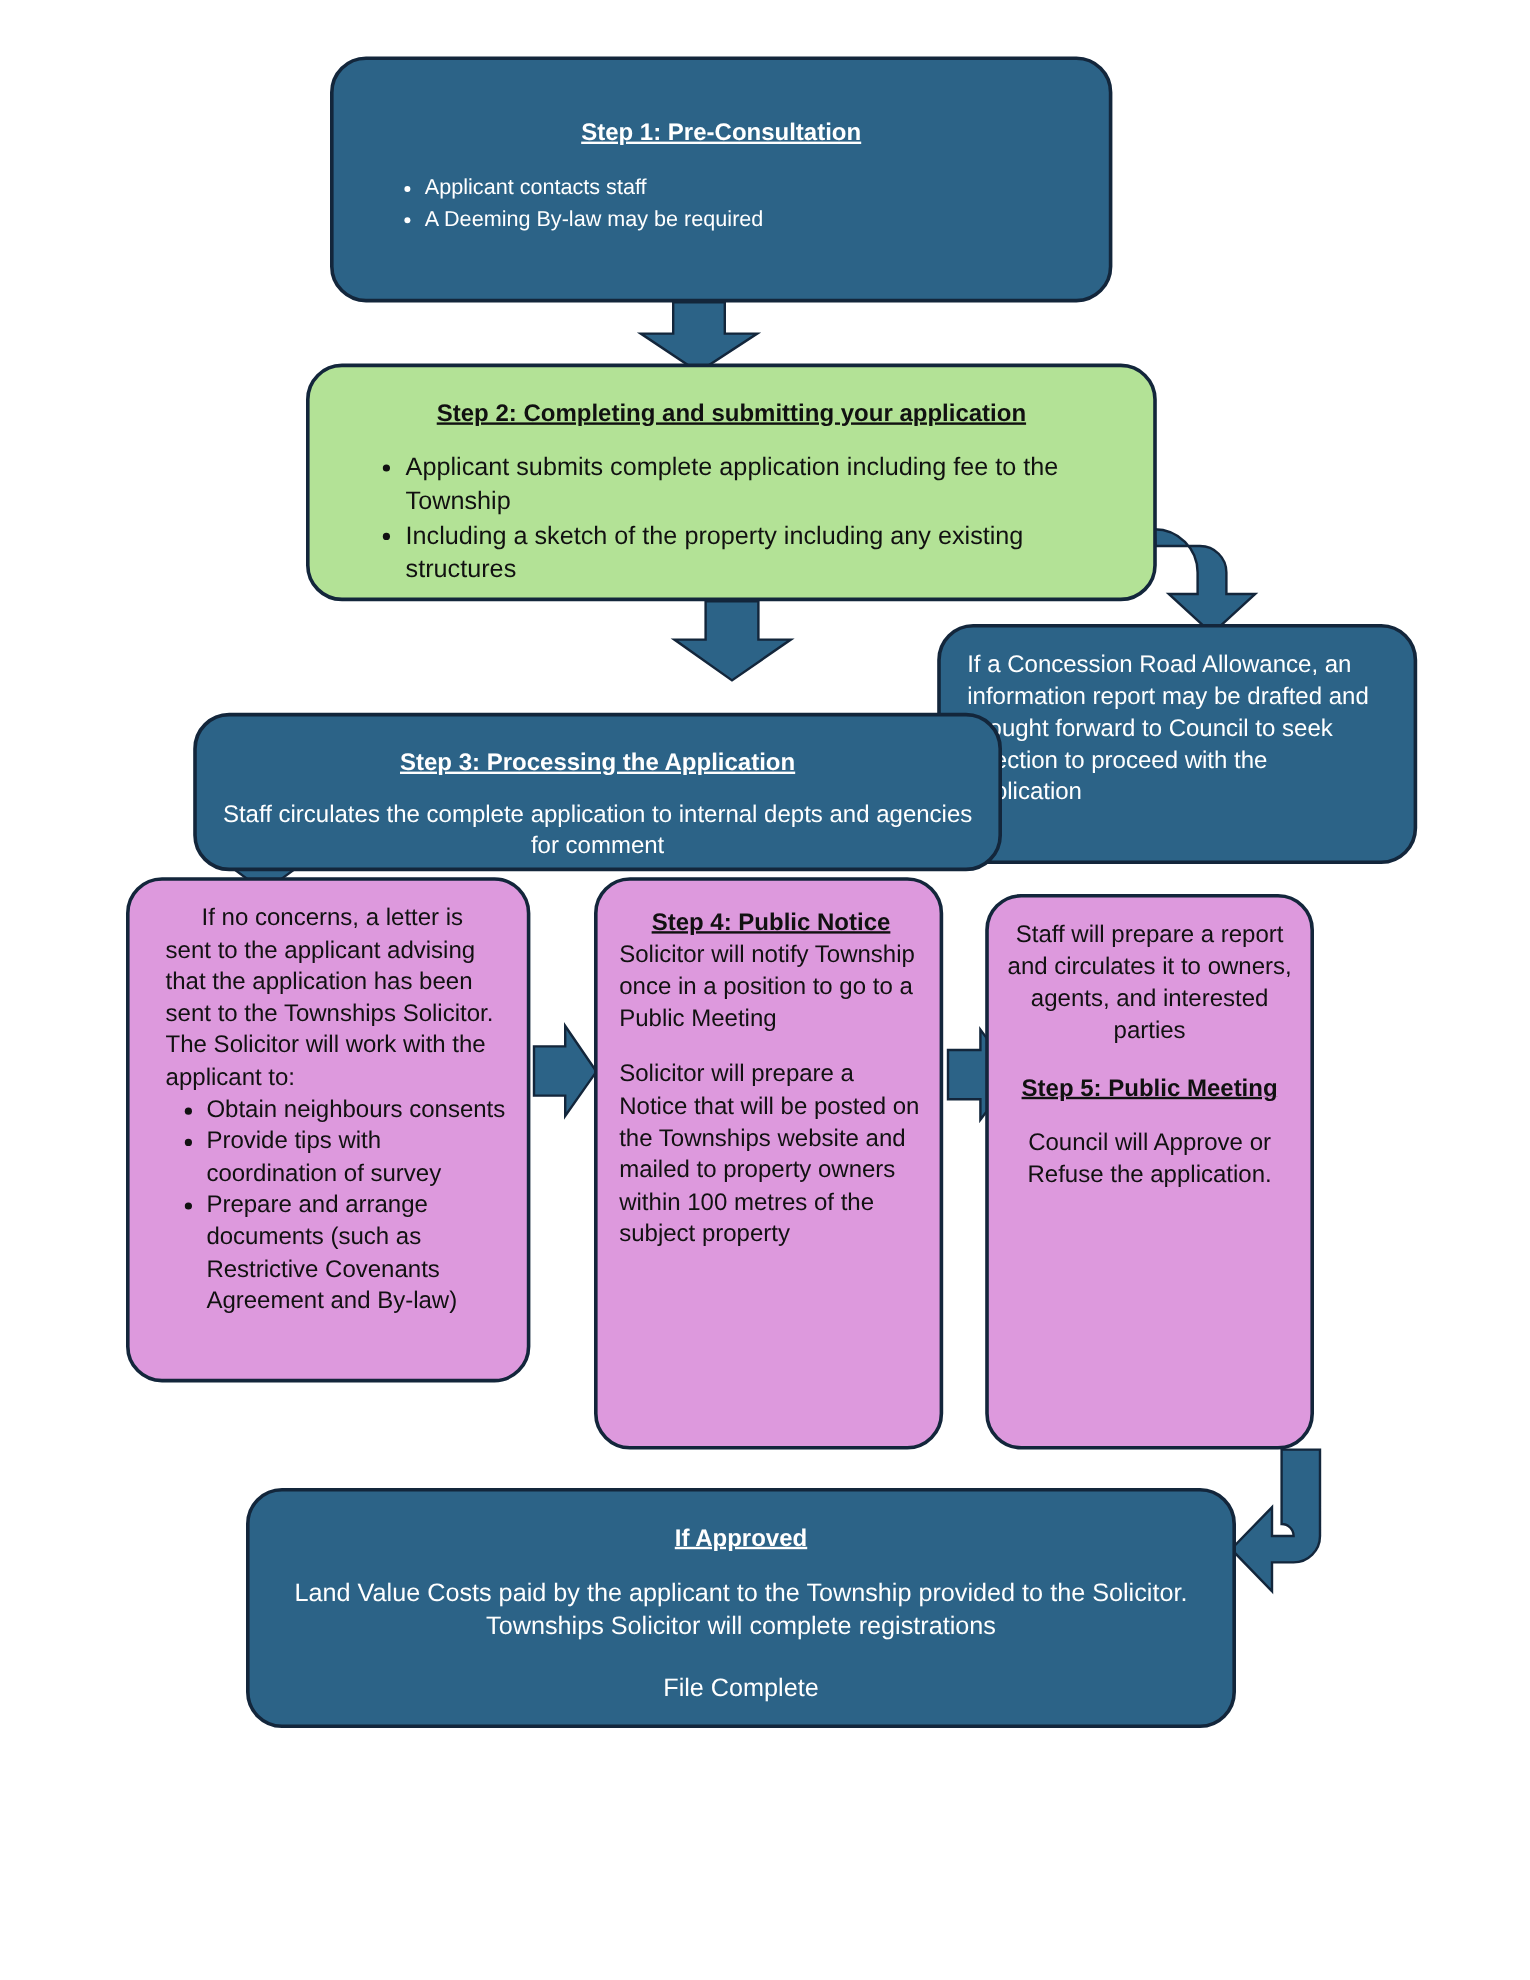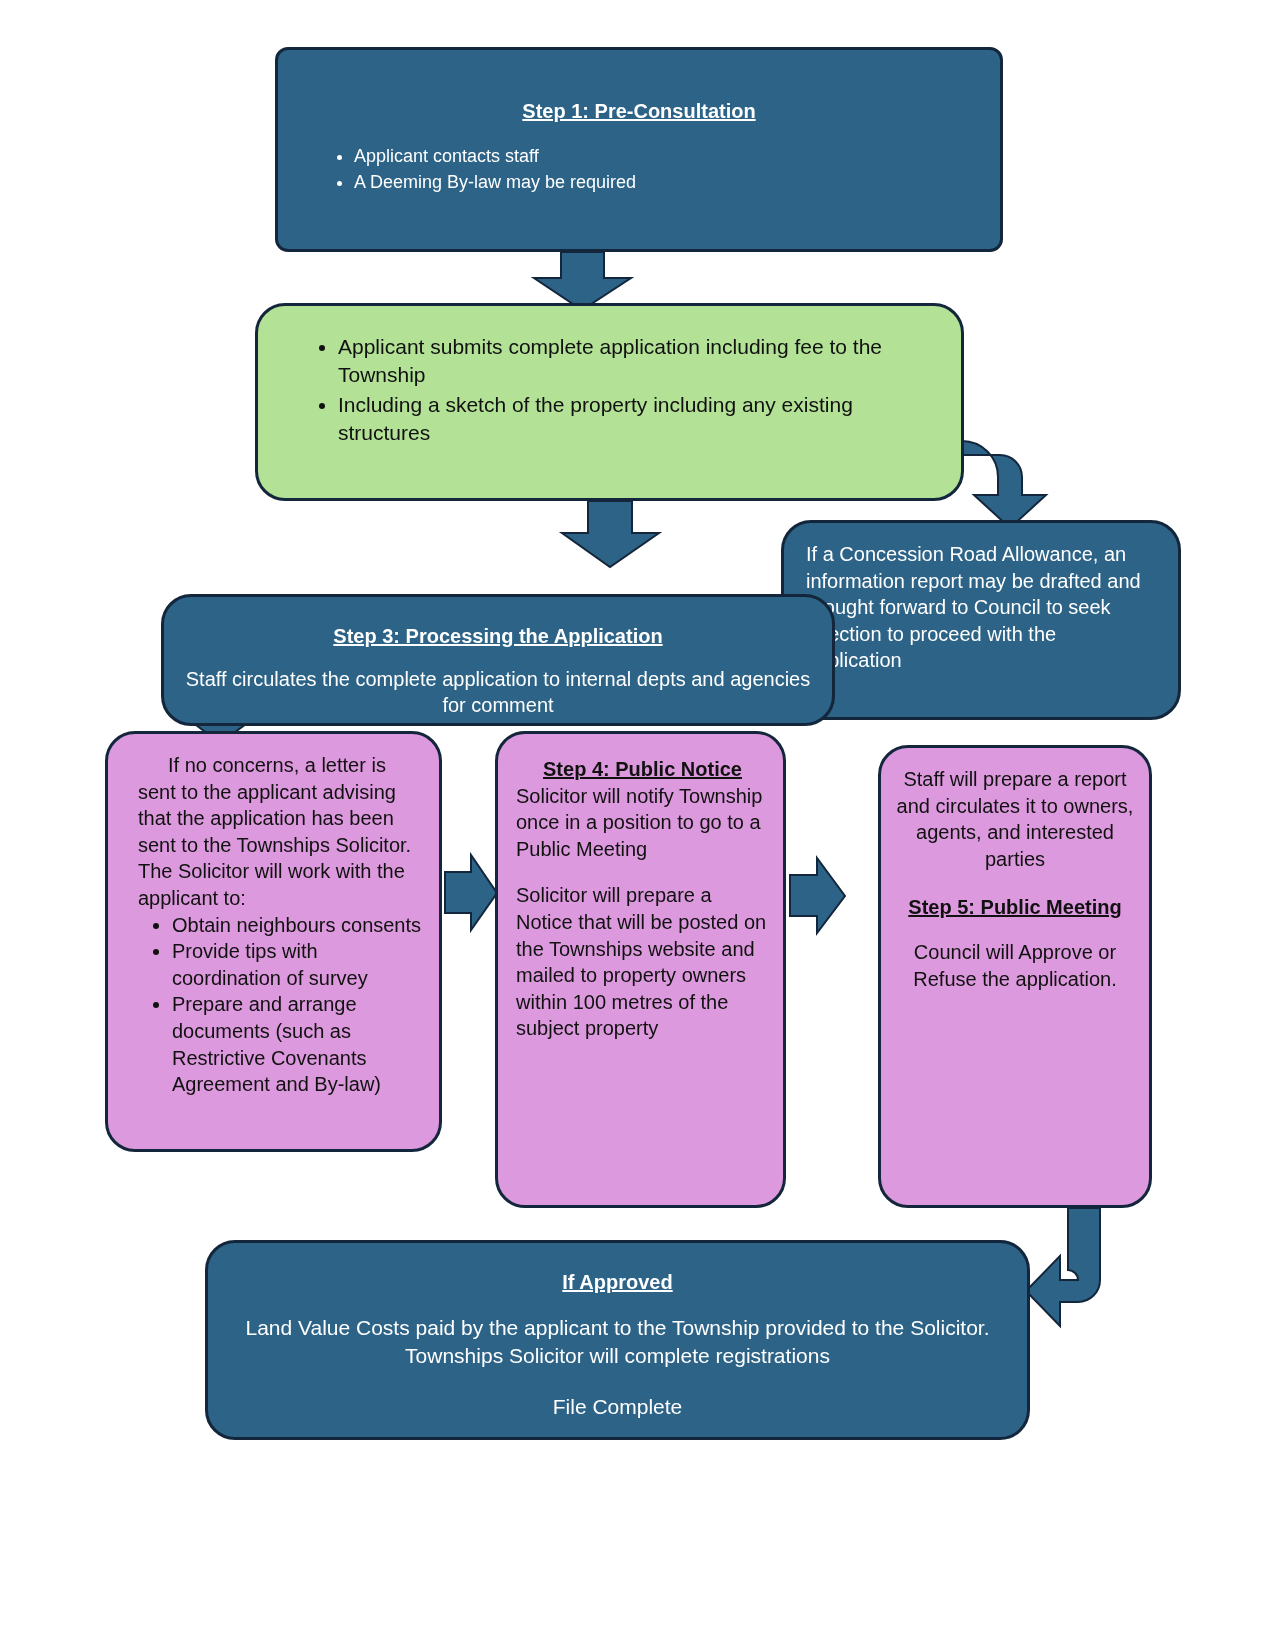--- a/index.html
+++ b/index.html
@@ -59,41 +59,41 @@
     list-style-type: disc;
   }
   .svgl {
     position: absolute;
     left: 0; top: 0;
     width: 1275px;
     height: 1650px;
     pointer-events: none;
   }
   
-  #box-step1 { left: 275px;  top: 47px;   width: 728px;  height: 205px; font-size: 21px; border-radius: 13px; }
+  #box-step1 { left: 275px;  top: 47px;   width: 652px;  height: 205px; font-size: 21px; }
   #box-step1 .ttl { margin-top: 38px; font-size: 20px; }
   #box-step1 ul.b { font-size: 18px; margin-top: 20px; }
 
   #box-step2 { left: 255px;  top: 303px;  width: 709px;  height: 198px; font-size: 21px; }
   #box-step2 .ttl { margin-top: 16px; font-size: 20px; }
   #box-step2 ul.b { font-size: 21px; margin-top: 17px; padding-left: 62px;}
 
   #box-concession { left: 781px; top: 520px; width: 400px; height: 200px; font-size: 20px; padding: 18px 22px; }
 
   #box-step3 { left: 161px; top: 594px; width: 674px; height: 132px; font-size: 20px; }
   #box-step3 .ttl { margin-top: 16px; font-size: 20px; }
   #box-step3 .ctr.body { margin-top: 16px; font-size: 20px; }
 
   #box-left-pink { left: 105px; top: 731px; width: 337px; height: 421px; font-size: 20px; padding: 18px 12px 10px 30px; }
   #box-left-pink .para { text-indent: 30px; }
 
   #box-step4 { left: 495px; top: 731px; width: 291px; height: 477px; font-size: 20px; padding: 22px 14px 10px 18px; }
   #box-step4 .ttl { text-align: center; font-size: 20px; }
 
-  #box-step5 { left: 878px; top: 745px; width: 274px; height: 463px; font-size: 20px; padding: 18px 14px; }
+  #box-step5 { left: 821px; top: 745px; width: 274px; height: 463px; font-size: 20px; padding: 18px 14px; }
   #box-step5 .ttl { margin-top: 22px; font-size: 20px; }
   #box-step5 .ctr.b2 { margin-top: 18px; }
 
   #box-approved { left: 205px; top: 1240px; width: 825px; height: 200px; font-size: 21px; padding: 14px 30px; }
   #box-approved .ttl { margin-top: 12px; font-size: 20px; }
   #box-approved .ctr.l1 { margin-top: 18px; }
   #box-approved .ctr.l3 { margin-top: 24px; }
 </style>
 </head>
 <body>
@@ -154,20 +154,21 @@
 
   <div class="box blue" id="box-step1">
     <div class="ttl">Step 1: Pre-Consultation</div>
     <ul class="b">
       <li>Applicant contacts staff</li>
       <li>A Deeming By-law may be required</li>
     </ul>
   </div>
 
   <div class="box green" id="box-step2">
+    <div class="ttl">Step 2: Completing and submitting your application</div>
     <ul class="b">
       <li>Applicant submits complete application including fee to the Township</li>
       <li>Including a sketch of the property including any existing structures</li>
     </ul>
   </div>
 
   <div class="box blue" id="box-concession">
     <div class="left">If a Concession Road Allowance, an information report may be drafted and brought forward to Council to seek direction to proceed with the application</div>
   </div>
 

